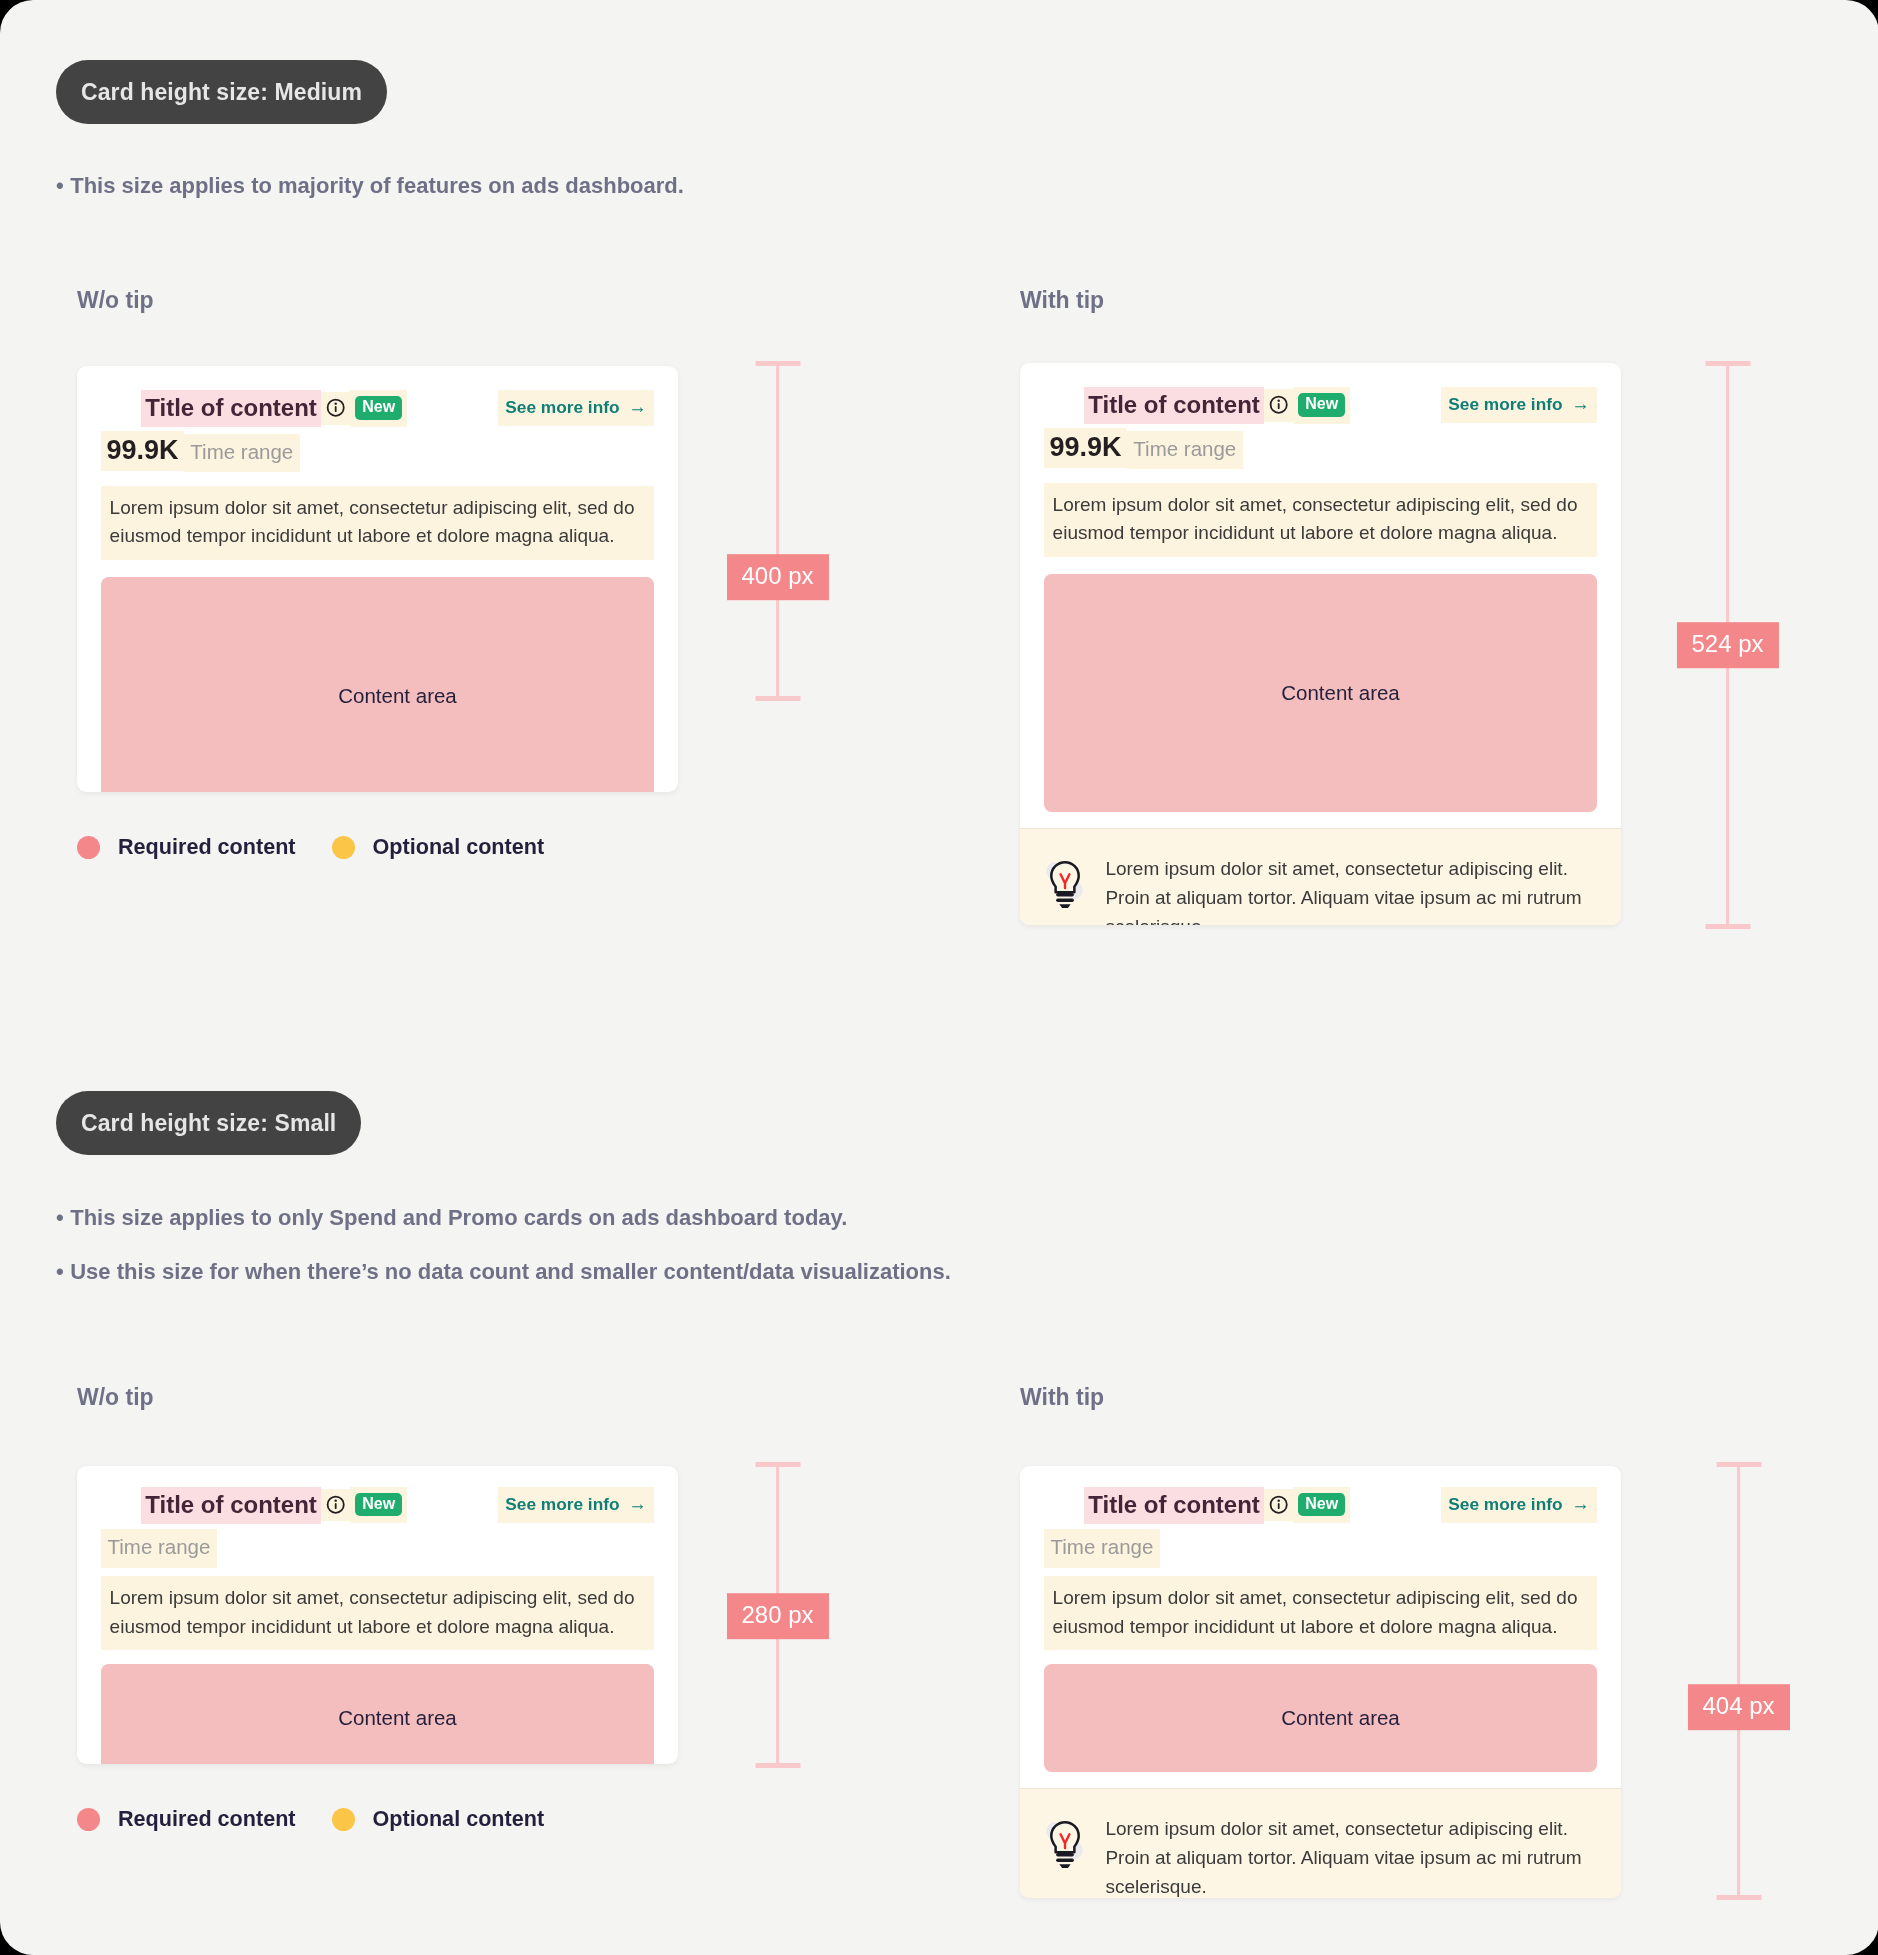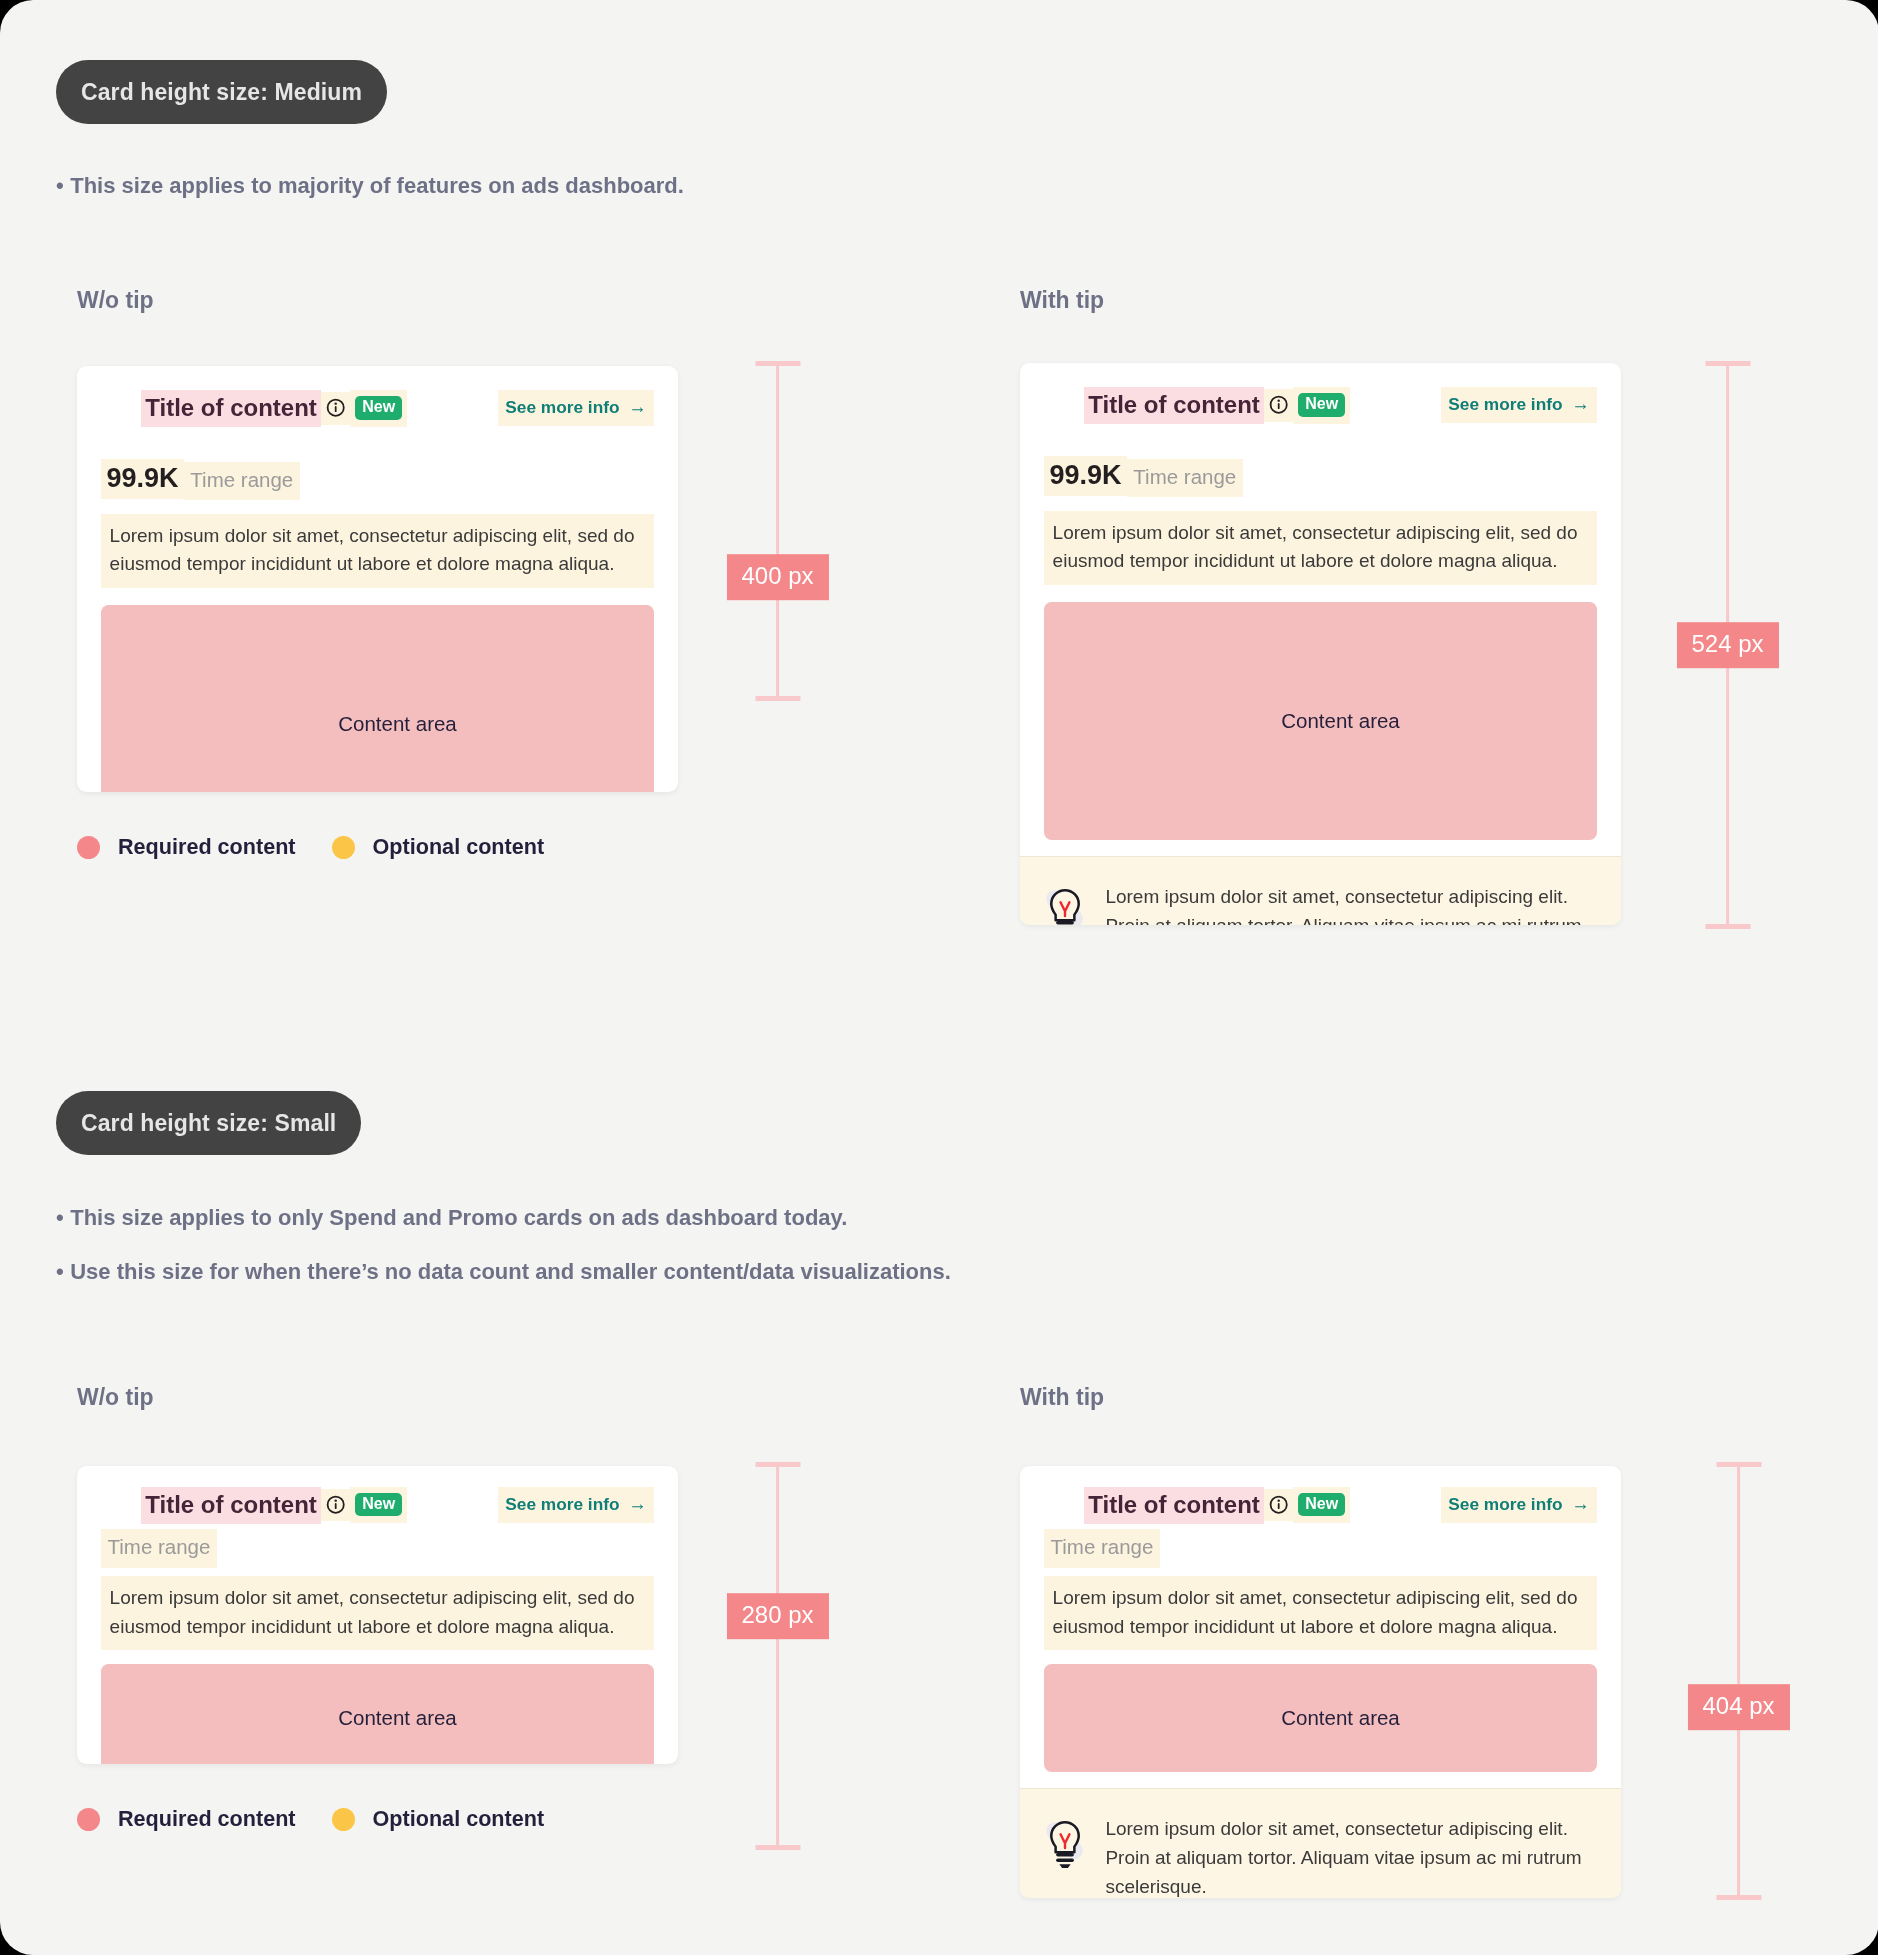--- a/index.html
+++ b/index.html
@@ -123,21 +123,20 @@
     align-items: baseline;
     margin-top: 4.3px;
   }
   .hl-count {
     background: #FDF4DF;
     color: #231F20;
     font-weight: bold;
     font-size: 27px;
     line-height: 1;
     padding: 6px 5.4px 7px 5.4px;
-    margin-top: 28px;
   }
   .hl-time {
     background: #FDF4DF;
     color: #9A9A9A;
     font-size: 20.5px;
     line-height: 1;
     padding: 8px 6.5px 9.2px 6.5px;
   }
   .time-alone {
     background: #FDF4DF;
@@ -427,21 +426,21 @@
     <div class="legend-item">
       <span class="legend-dot" style="background:#F4878A;"></span>
       <span class="legend-label">Required content</span>
     </div>
     <div class="legend-item">
       <span class="legend-dot" style="background:#FBC647;"></span>
       <span class="legend-label">Optional content</span>
     </div>
   </div>
 
-  <div class="measure" style="left:729px; top:1462px; width:97px; height:388px;">
+  <div class="measure" style="left:729px; top:1462px; width:97px; height:306px;">
     <div class="stem"></div>
     <div class="cap top"></div>
     <div class="cap bot"></div>
     <div class="tag" style="top:154px;">280 px</div>
   </div>
 
   <div class="card" style="left:1020px; top:1466px; width:601px; height:432px;">
     <div class="card-body" style="padding-top:20.5px;">
       <div class="title-row">
         <div class="title-left">

